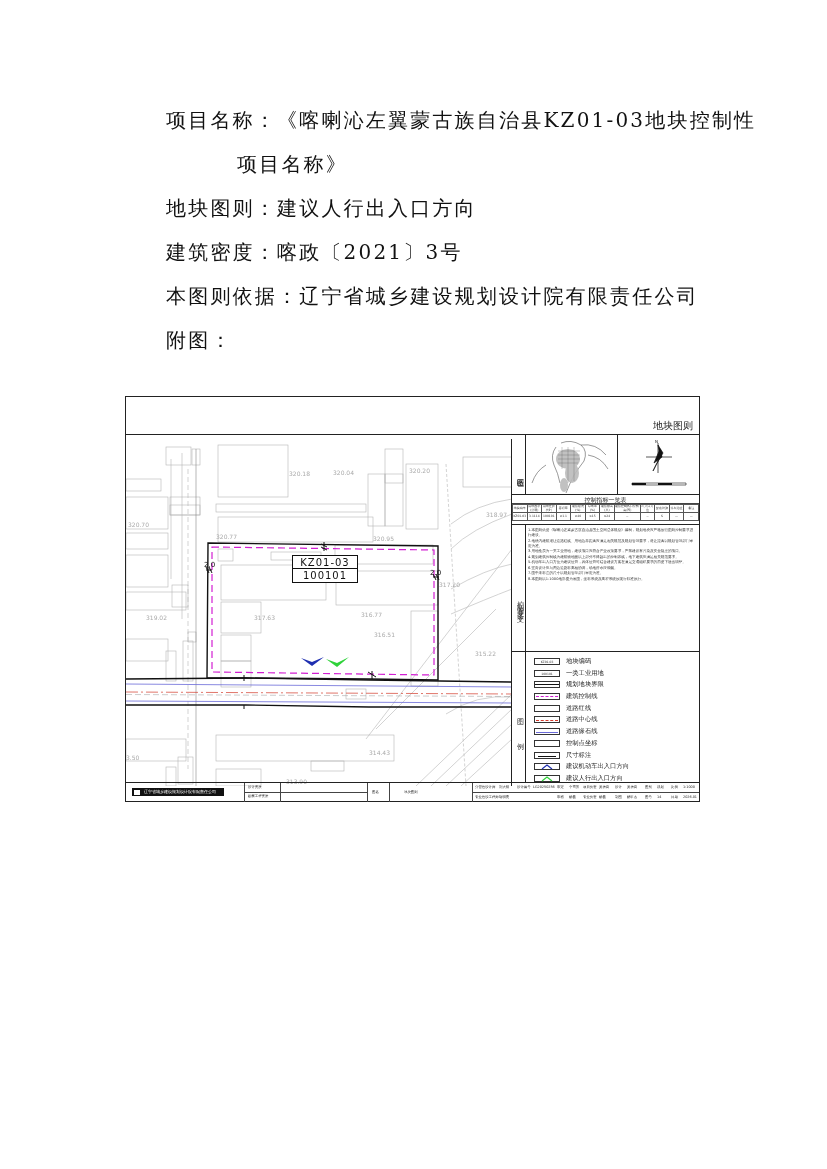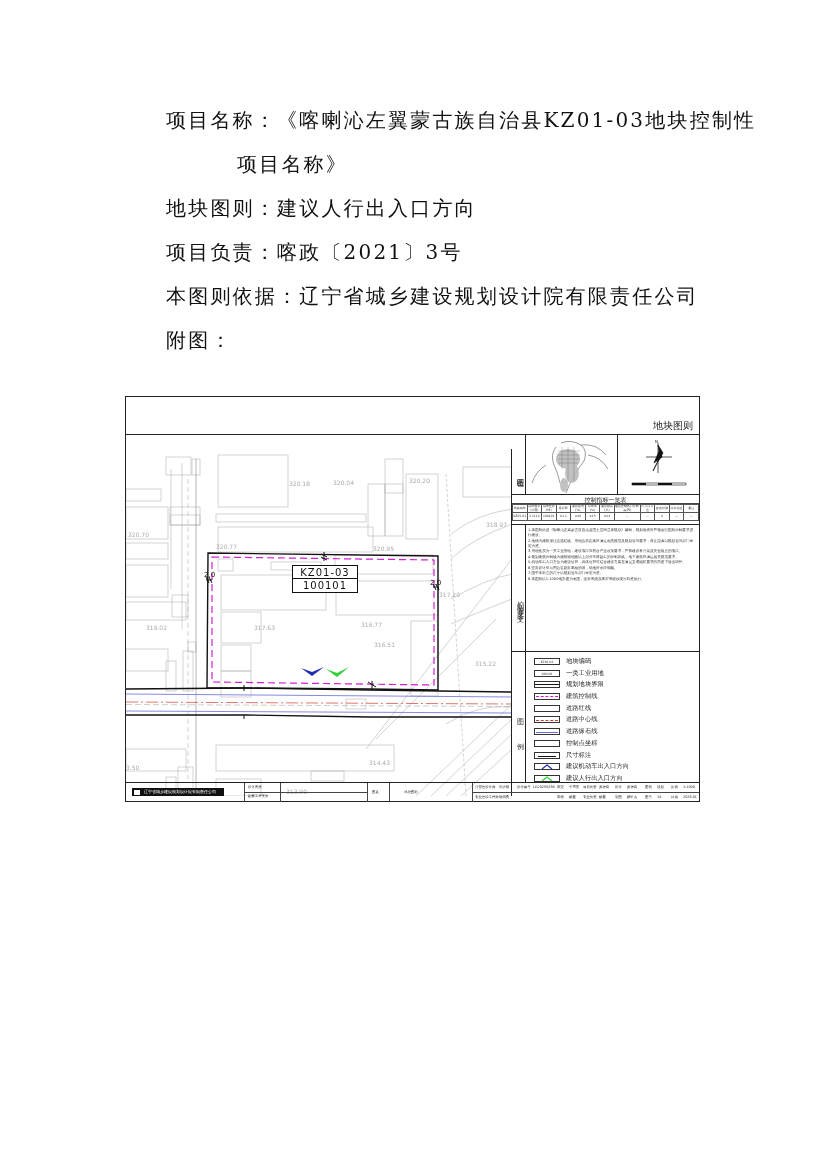--- a/index.html
+++ b/index.html
@@ -10,21 +10,21 @@
   .info-row .lbl { display: inline-block; }
   .info-row .val { display: inline-block; }
   .info-cont { position: absolute; left: 237px; font-size: 20px; letter-spacing: 2.2px; line-height: 24px; white-space: nowrap; }
 
   
   .sheet { position: absolute; left: 125px; top: 396px; width: 575px; height: 406px; border: 1.5px solid #222; background: #fff; font-family: "DejaVu Sans", "Liberation Sans", sans-serif; }
   .sheet-title { position: absolute; left: 0; top: 0; width: 100%; height: 38px; border-bottom: 1.5px solid #222; }
   .sheet-title .t { position: absolute; left: 8px; top: 8px; font-size: 16px; font-weight: bold; color: #111; letter-spacing: 0.2px; }
   .sheet-title .sub { position: absolute; right: 6px; top: 22px; font-size: 10px; color: #222; }
 
-  .map { position: absolute; left: 0; top: 52px; width: 386px; height: 347px; overflow: hidden; border-right: 1.5px solid #222; }
+  .map { position: absolute; left: 0; top: 42px; width: 386px; height: 347px; overflow: hidden; border-right: 1.5px solid #222; }
   .map svg { position: absolute; left: 0; top: 0; }
 
   .side { position: absolute; left: 386px; top: 38px; width: 187px; height: 347px; }
   .loc { position: absolute; left: 0; top: 0; width: 187px; height: 60px; border-bottom: 1px solid #222; }
   .loc .lbl { position: absolute; left: 0; top: 0; width: 14px; height: 60px; border-right: 1px solid #222; font-size: 7px; writing-mode: vertical-rl; text-align: center; padding-top: 18px; color:#222; }
   .loc .cityimg { position: absolute; left: 14px; top: 0; width: 92px; height: 60px; border-right: 1px solid #222; }
   .loc .compass { position: absolute; left: 106px; top: 0; width: 81px; height: 60px; }
 
   .idx { position: absolute; left: 0; top: 60px; width: 187px; height: 30px; border-bottom: 1px solid #222; }
   .idx .cap { font-size: 6px; text-align: center; height: 9px; line-height: 9px; border-bottom: 0.5px solid #444; color:#222; }
@@ -53,21 +53,21 @@
 <body>
 
 <div class="info-row" style="top:108px">
   <span class="lbl">项目名称：</span><span class="val">《喀喇沁左翼蒙古族自治县KZ01-03地块控制性</span>
 </div>
 <div class="info-cont" style="top:152px">项目名称》</div>
 <div class="info-row" style="top:196px">
   <span class="lbl">地块图则：</span><span class="val">建议人行出入口方向</span>
 </div>
 <div class="info-row" style="top:240px">
-  <span class="lbl">项目负责：</span><span class="val">喀政〔2021〕3号</span>
+  <span class="lbl">建筑密度：</span><span class="val">喀政〔2021〕3号</span>
 </div>
 <div class="info-row" style="top:284px">
   <span class="lbl">本图则依据：</span><span class="val">辽宁省城乡建设规划设计院有限责任公司</span>
 </div>
 <div class="info-row" style="top:328px">
   <span class="lbl">附图：</span>
 </div>
 
 <div class="sheet">
   <div class="sheet-title">

